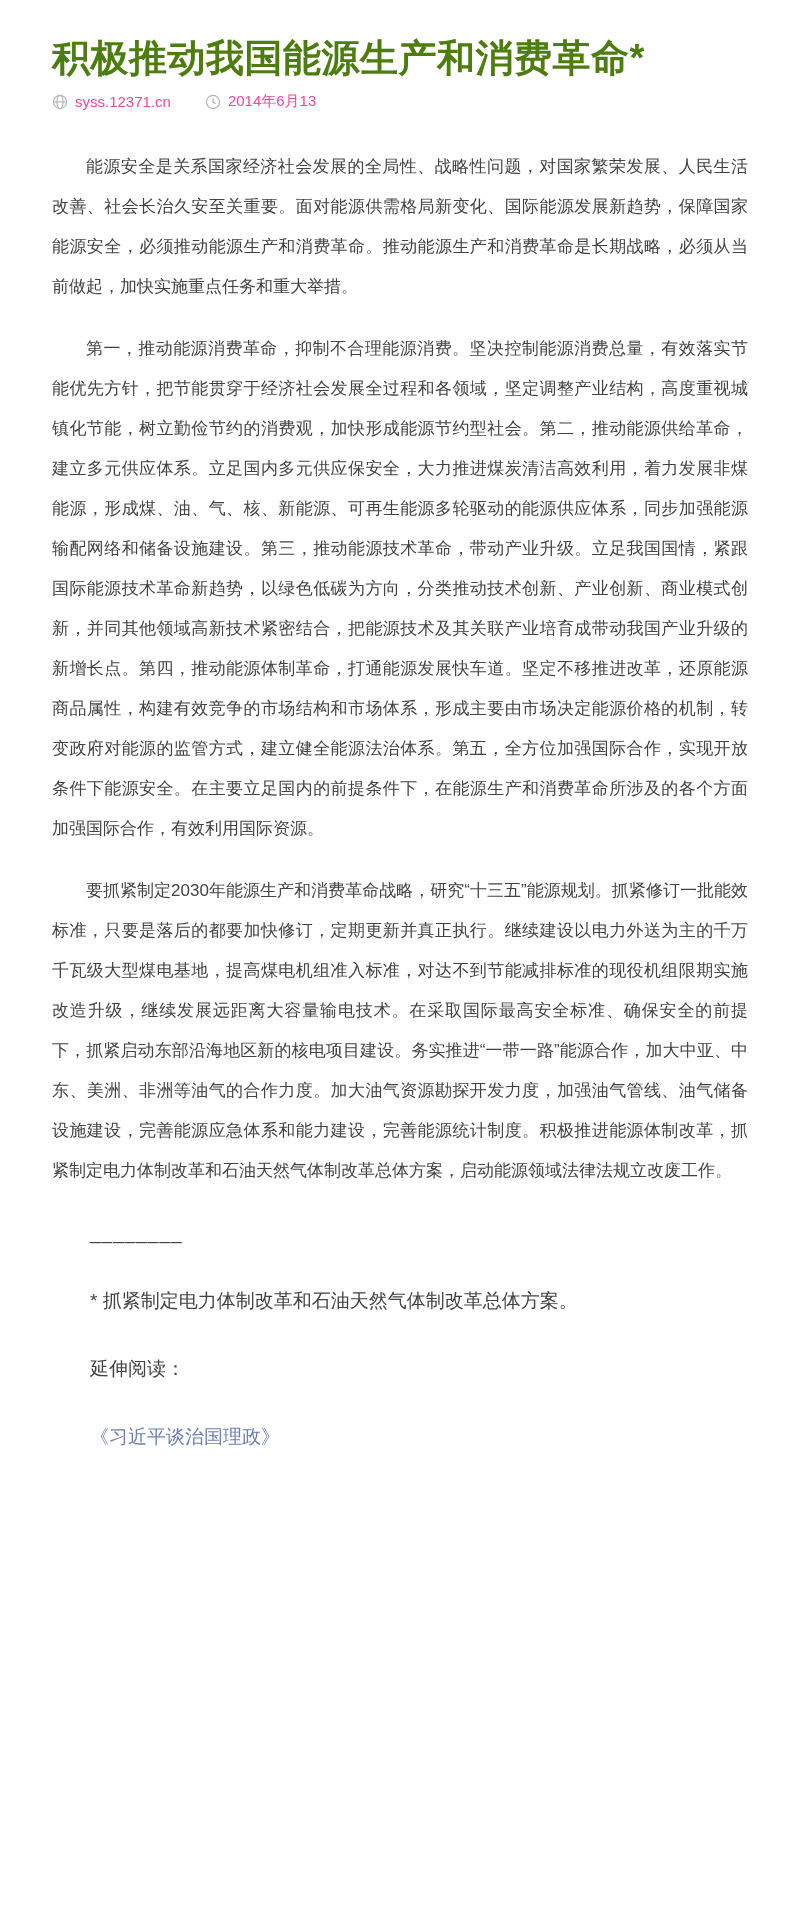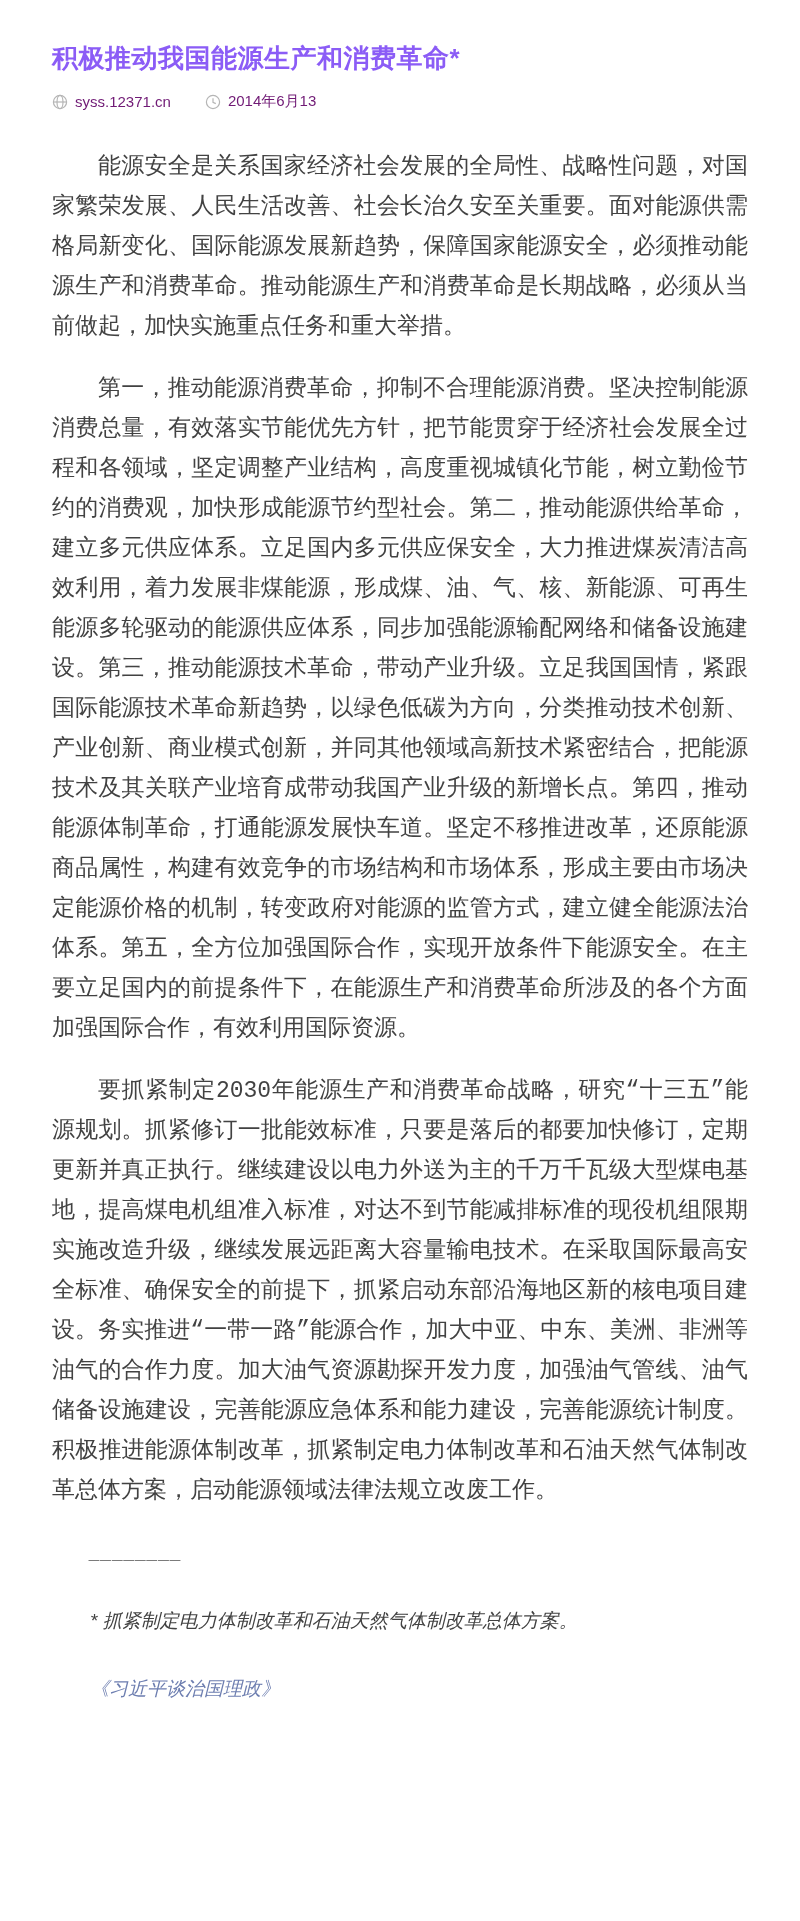--- a/index.html
+++ b/index.html
@@ -8,63 +8,61 @@
     width: 800px;
     min-height: 1921px;
     margin: 0 auto;
     font-family: "Liberation Sans", "DejaVu Sans", sans-serif;
     background: #ffffff;
   }
   .page {
     padding: 40px 52px 80px 52px;
   }
   .article-title {
-    font-size: 26px;
+    font-size: 38px;
     line-height: 36px;
     font-weight: 700;
-    color: #8b5cf6;
+    color: #4d7c0f;
     letter-spacing: 0.5px;
   }
   .meta-row {
     display: flex;
     align-items: center;
     margin-top: 16px;
-    color: #701a75;
+    color: #ec4899;
     font-size: 15px;
   }
   .meta-item {
     display: flex;
     align-items: center;
     margin-right: 34px;
   }
   .meta-item .icon {
     width: 16px;
     height: 16px;
     margin-right: 7px;
     display: inline-flex;
   }
   .meta-item .icon svg { width: 16px; height: 16px; }
   .article-body { margin-top: 36px; }
   .article-body p {
-    font-size: 23px;
+    font-size: 17px;
     line-height: 40px;
     color: #424242;
     font-weight: 400;
     text-indent: 2em;
     margin: 0 0 22px 0;
     text-align: justify;
-    font-family: Liberation Mono, monospace;
   }
   .footer-block p {
     font-size: 19px;
     line-height: 40px;
     color: #424242;
     text-indent: 2em;
     margin: 0 0 28px 0;
-    font-style: italic;
   }
   .divider-line {
     letter-spacing: 1px;
     color: #4a4a4a;
     margin-top: 14px !important;
   }
   .related-link {
     color: #6d7eb0;
     text-decoration: none;
     cursor: pointer;
@@ -101,18 +99,19 @@
 
   <div class="article-body">
     <p>能源安全是关系国家经济社会发展的全局性、战略性问题，对国家繁荣发展、人民生活改善、社会长治久安至关重要。面对能源供需格局新变化、国际能源发展新趋势，保障国家能源安全，必须推动能源生产和消费革命。推动能源生产和消费革命是长期战略，必须从当前做起，加快实施重点任务和重大举措。</p>
     <p>第一，推动能源消费革命，抑制不合理能源消费。坚决控制能源消费总量，有效落实节能优先方针，把节能贯穿于经济社会发展全过程和各领域，坚定调整产业结构，高度重视城镇化节能，树立勤俭节约的消费观，加快形成能源节约型社会。第二，推动能源供给革命，建立多元供应体系。立足国内多元供应保安全，大力推进煤炭清洁高效利用，着力发展非煤能源，形成煤、油、气、核、新能源、可再生能源多轮驱动的能源供应体系，同步加强能源输配网络和储备设施建设。第三，推动能源技术革命，带动产业升级。立足我国国情，紧跟国际能源技术革命新趋势，以绿色低碳为方向，分类推动技术创新、产业创新、商业模式创新，并同其他领域高新技术紧密结合，把能源技术及其关联产业培育成带动我国产业升级的新增长点。第四，推动能源体制革命，打通能源发展快车道。坚定不移推进改革，还原能源商品属性，构建有效竞争的市场结构和市场体系，形成主要由市场决定能源价格的机制，转变政府对能源的监管方式，建立健全能源法治体系。第五，全方位加强国际合作，实现开放条件下能源安全。在主要立足国内的前提条件下，在能源生产和消费革命所涉及的各个方面加强国际合作，有效利用国际资源。</p>
     <p>要抓紧制定2030年能源生产和消费革命战略，研究“十三五”能源规划。抓紧修订一批能效标准，只要是落后的都要加快修订，定期更新并真正执行。继续建设以电力外送为主的千万千瓦级大型煤电基地，提高煤电机组准入标准，对达不到节能减排标准的现役机组限期实施改造升级，继续发展远距离大容量输电技术。在采取国际最高安全标准、确保安全的前提下，抓紧启动东部沿海地区新的核电项目建设。务实推进“一带一路”能源合作，加大中亚、中东、美洲、非洲等油气的合作力度。加大油气资源勘探开发力度，加强油气管线、油气储备设施建设，完善能源应急体系和能力建设，完善能源统计制度。积极推进能源体制改革，抓紧制定电力体制改革和石油天然气体制改革总体方案，启动能源领域法律法规立改废工作。</p>
   </div>
 
   <div class="footer-block">
     <p class="divider-line">________</p>
     <p>* 抓紧制定电力体制改革和石油天然气体制改革总体方案。</p>
+    <p>延伸阅读：</p>
     <p>
       <a class="related-link">《习近平谈治国理政》</a>
     </p>
   </div>
 
 </div>
 
 </body></html>

